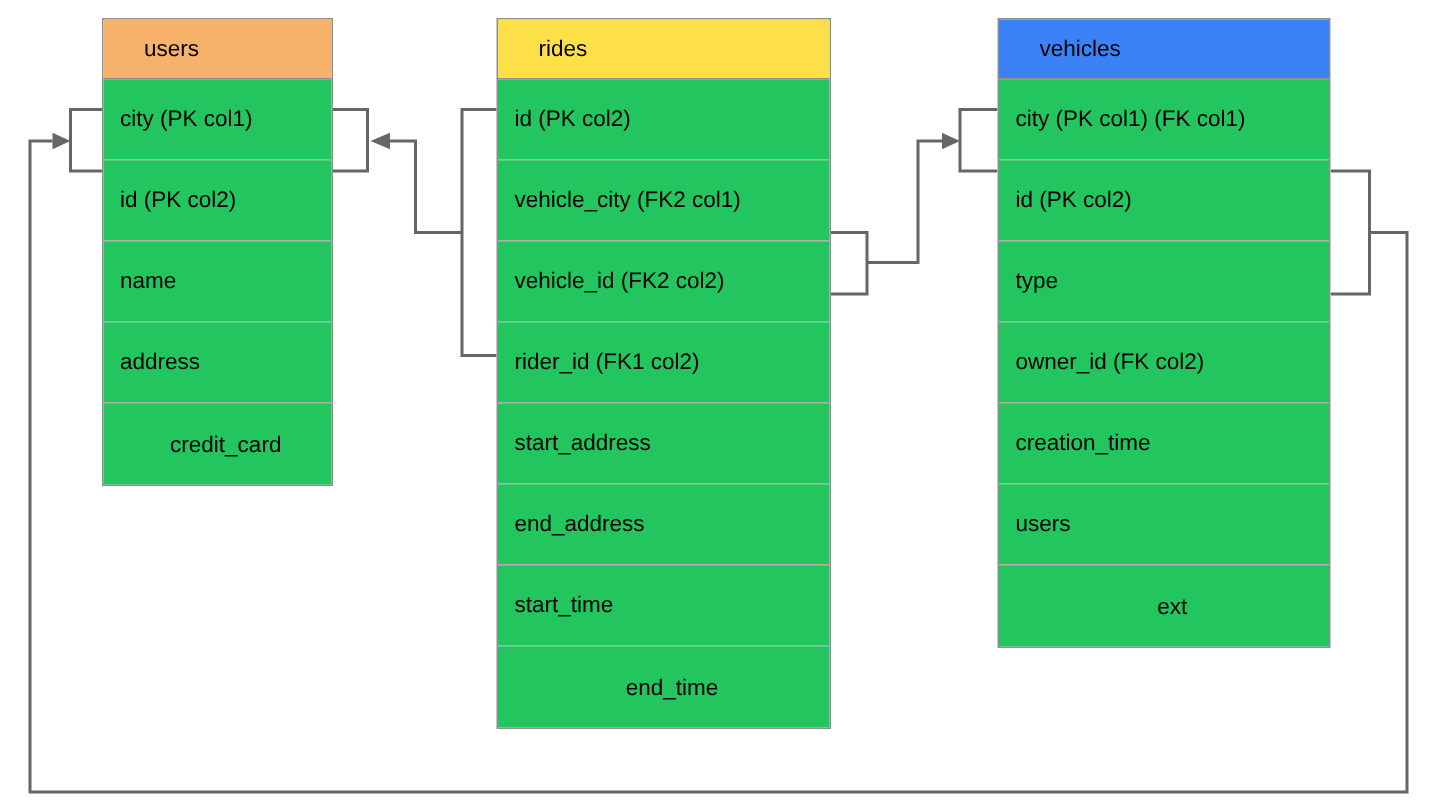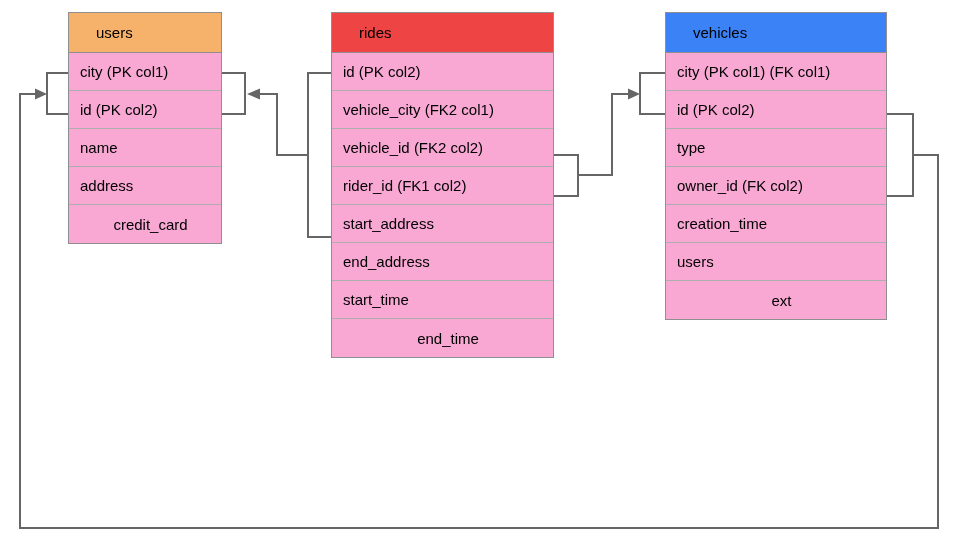--- a/index.html
+++ b/index.html
@@ -32,29 +32,29 @@
     height: 40px;
     display: flex;
     align-items: center;
     padding-left: 27px;
     font-size: 15px;
     color: #000000;
     border-bottom: 1px solid #8f8f8f;
     box-sizing: border-box;
   }
   .tbl-row {
-    height: 38px;
+    height: 54px;
     display: flex;
     align-items: center;
     padding-left: 11px;
     font-size: 15px;
     color: #000000;
     border-bottom: 1px solid #aeaeae;
     box-sizing: border-box;
-    background: #f9a8d4;
+    background: #22c55e;
   }
   .tbl-row:last-child { border-bottom: none; justify-content: center; }
 
   .t-users    { left: 68px;  top: 12px; width: 154px; }
   .t-rides    { left: 331px; top: 12px; width: 223px; }
   .t-vehicles { left: 665px; top: 12px; width: 222px; }
 </style>
 </head>
 <body>
 
@@ -99,21 +99,21 @@
       </div>
     <div class="tbl-row">
         <span>address</span>
       </div>
     <div class="tbl-row">
         <span>credit_card</span>
       </div>
   </div>
 
   <div class="db-table t-rides">
-    <div class="tbl-header" style="background-color: #ef4444;">
+    <div class="tbl-header" style="background-color: #fde047;">
       <span>rides</span>
     </div>
     <div class="tbl-row">
         <span>id (PK col2)</span>
       </div>
     <div class="tbl-row">
         <span>vehicle_city (FK2 col1)</span>
       </div>
     <div class="tbl-row">
         <span>vehicle_id (FK2 col2)</span>

